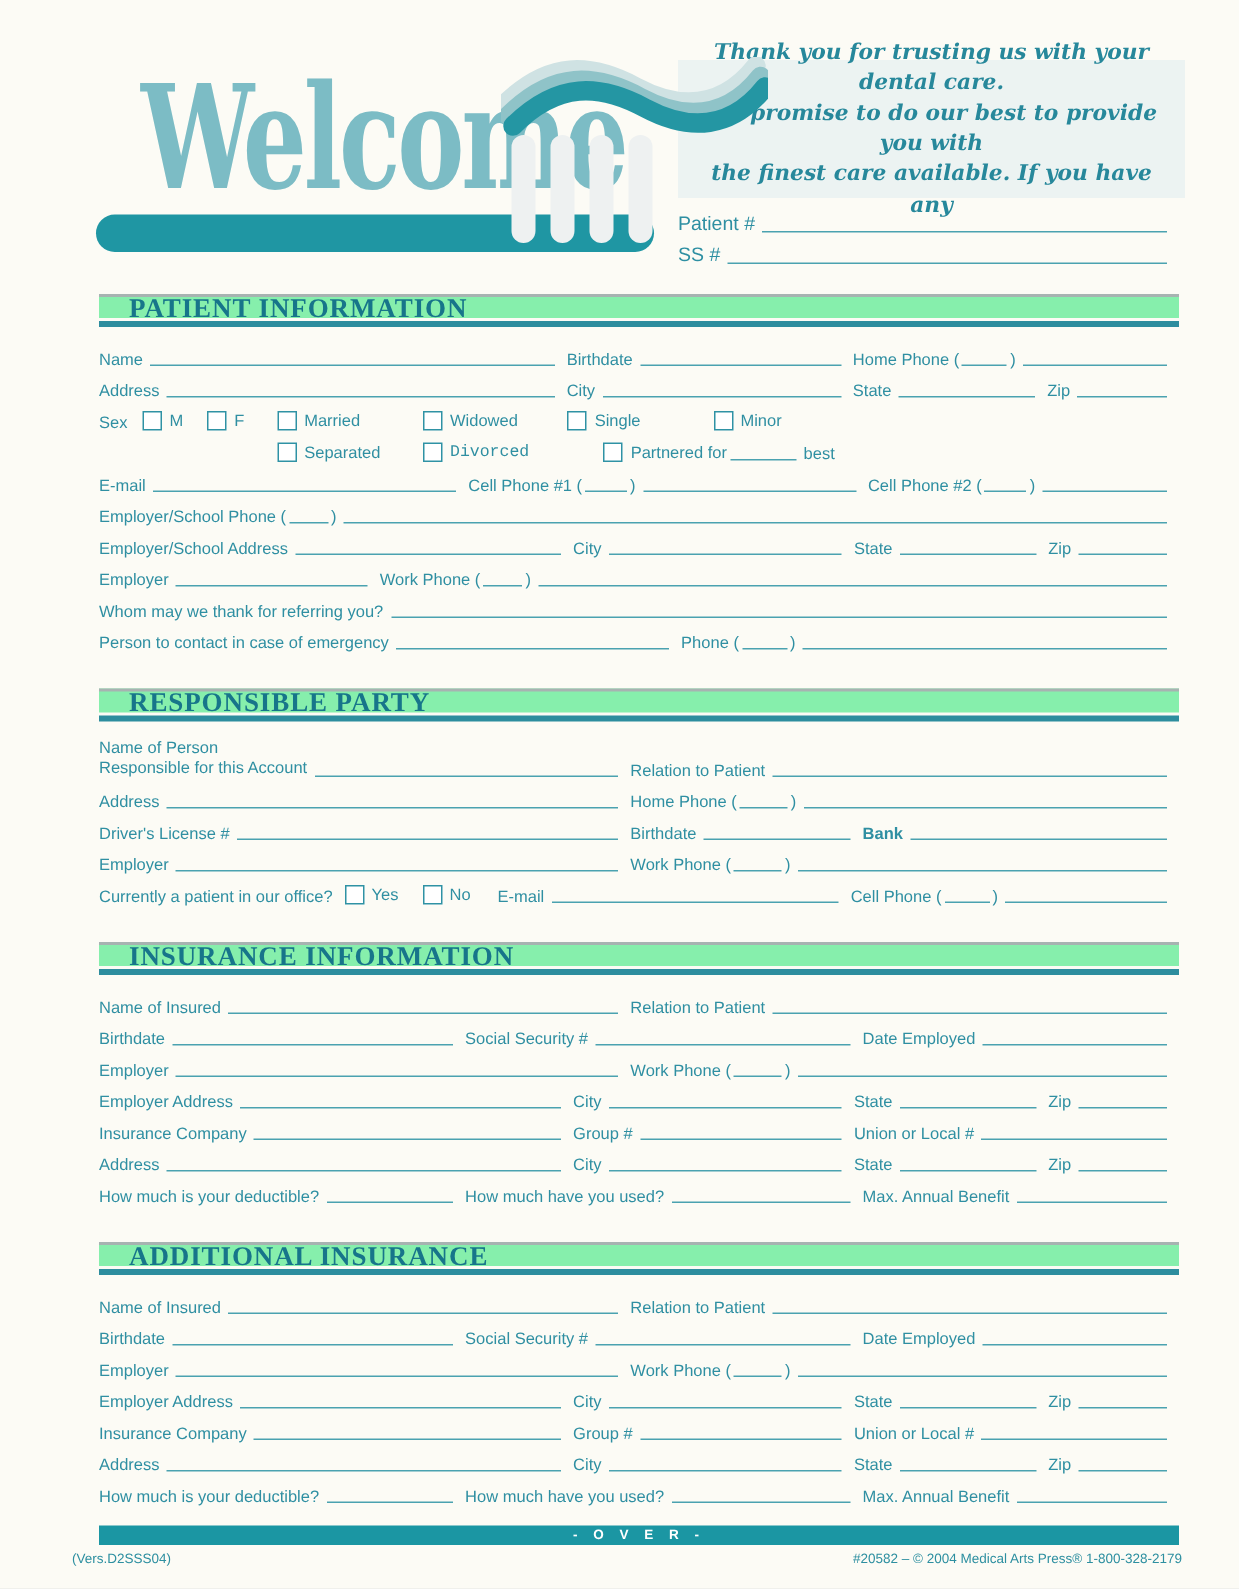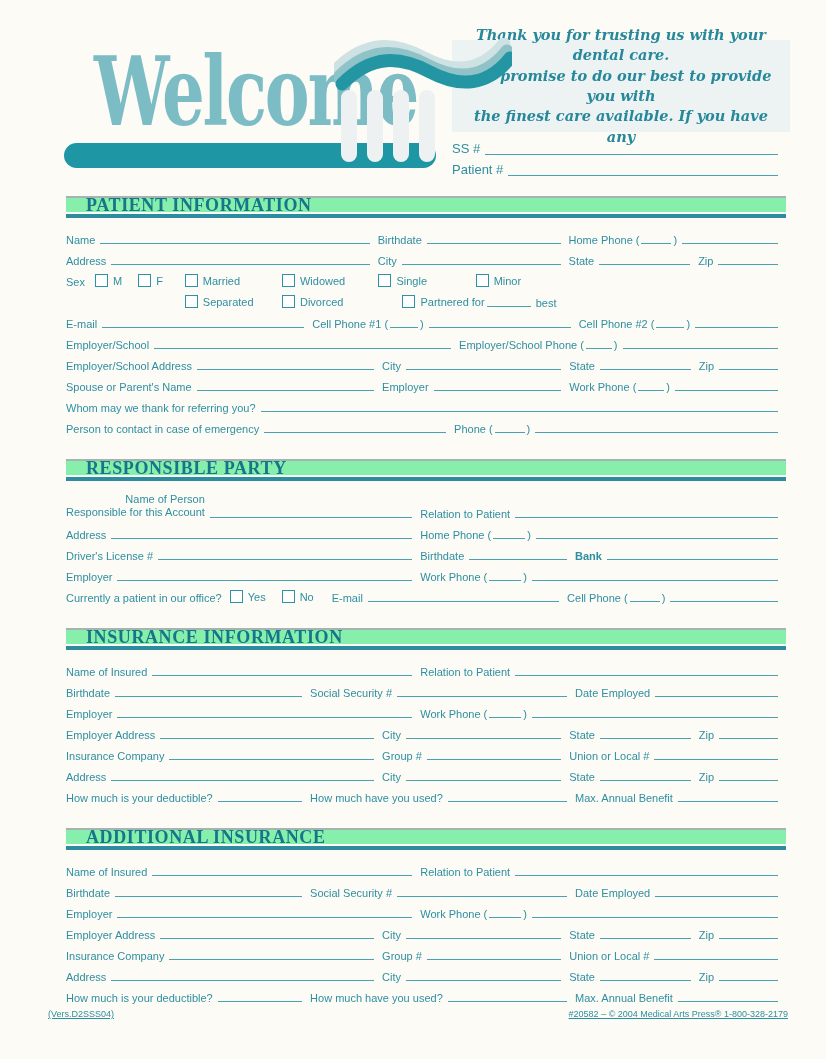--- a/index.html
+++ b/index.html
@@ -25,35 +25,35 @@
   
   .form{position:absolute;left:66px;top:196px;width:720px;}
   .section{margin-top:23px;}
   .section:first-child{margin-top:0;}
   .band{height:16px;background:#86efac;border-top:2px solid #a7b3b1;display:flex;align-items:center;
         padding-left:20px;box-sizing:border-box;text-align:right;}
   .band .title{font-family:"Liberation Serif",serif;font-weight:bold;font-size:18px;
                color:#17758a;letter-spacing:.6px;}
   .rule{height:4px;background:#2d8d9e;margin-top:2px;}
   .rows{margin-top:8px;}
-  .row{display:flex;align-items:flex-end;height:21px;font-size:11px;color:#2f8fa2;text-align:right;}
+  .row{display:flex;align-items:flex-end;height:21px;font-size:11px;color:#2f8fa2;}
   .row.tall{height:32px;}
   .cell{display:flex;align-items:flex-end;min-width:0;}
   .lbl{white-space:pre;padding-bottom:1px;}
   .lbl2{white-space:pre-line;line-height:1.25;padding-bottom:1px;}
   .line{flex:1;border-bottom:1px solid #4aa2b0;margin:0 8px 3px 5px;height:1px;}
   .line.fixed{flex:0 0 auto;margin:0 2px 3px 2px;}
   .cbwrap{display:flex;align-items:center;padding-bottom:2px;}
   .cb{width:11px;height:11px;border:1px solid #2f92a4;background:#fff;margin-right:5px;flex:0 0 auto;}
   .spacer{flex:0 0 auto;}
   
   .over{margin-top:12px;height:13px;background:#1b96a3;color:#fff;text-align:center;
         font-size:9px;font-weight:bold;letter-spacing:4px;line-height:13px;}
   .foot{display:flex;justify-content:space-between;font-size:9px;color:#2d8fa0;margin-top:4px;
-        margin-left:-18px;margin-right:-2px;text-decoration:underline;}
+        margin-left:-18px;margin-right:-2px;}
 </style>
 </head>
 <body>
 
 <div class="page">
 
   <div class="logo-wrap">
     <div class="welcome">Welcome</div>
     <div class="handle"></div>
     <span class="bristle" style="left:277px"></span>
@@ -68,27 +68,27 @@
   </div>
 
   <div class="thanks">
     <div>Thank you for trusting us with your dental care.</div>
     <div>We promise to do our best to provide you with</div>
     <div>the finest care available. If you have any</div>
   </div>
 
   <div class="ids">
     <div class="idrow">
+      <span class="lbl">Patient #</span>
+      <span class="line"></span>
+    </div>
+    <div class="idrow">
       <span class="lbl">SS #</span>
       <span class="line"></span>
     </div>
-    <div class="idrow">
-      <span class="lbl">Patient #</span>
-      <span class="line"></span>
-    </div>
   </div>
 
   <div class="form">
 
   <div class="section">
         <div class="band">
           <span class="title">PATIENT INFORMATION</span>
         </div>
         <div class="rule"></div>
         <div class="rows">
@@ -168,21 +168,21 @@
           <div class="row">
             <span class="cell" style="width: 16.5%;">
               <span class="spacer" style="width: 4px;"></span>
             </span>
             <span class="cell" style="width: 13.5%;">
               <span class="cbwrap">
                 <span class="cb"></span>
                 <span class="cblbl">Separated</span>
               </span>
             </span>
-            <span class="cell" style="width: 13.4%;">
+            <span class="cell" style="width: 13.4%; font-family: Liberation Mono, monospace;">
               <span class="cbwrap">
                 <span class="cb"></span>
                 <span class="cblbl">Divorced</span>
               </span>
             </span>
             <span class="cell" style="flex: 1 1 0%; margin-left: 24px;">
               <span class="cbwrap">
                 <span class="cb"></span>
                 <span class="cblbl">Partnered for</span>
               </span>
@@ -202,24 +202,20 @@
               <span class="line"></span>
             </span>
             <span class="cell" style="flex: 1 1 0%;">
               <span class="lbl">Cell Phone #2 (</span>
               <span class="line fixed" style="width: 28px;"></span>
               <span class="lbl">)</span>
               <span class="line"></span>
             </span>
           </div>
           <div class="row">
-            <span class="cell" style="width: 54.6%;">
-              <span class="lbl">Employer/School</span>
-              <span class="line"></span>
-            </span>
             <span class="cell" style="flex: 1 1 0%;">
               <span class="lbl">Employer/School Phone (</span>
               <span class="line fixed" style="width: 26px;"></span>
               <span class="lbl">)</span>
               <span class="line"></span>
             </span>
           </div>
           <div class="row">
             <span class="cell" style="width: 43.9%;">
               <span class="lbl">Employer/School Address</span>
@@ -232,24 +228,20 @@
             <span class="cell" style="width: 18%;">
               <span class="lbl">State</span>
               <span class="line"></span>
             </span>
             <span class="cell" style="flex: 1 1 0%;">
               <span class="lbl">Zip</span>
               <span class="line"></span>
             </span>
           </div>
           <div class="row">
-            <span class="cell" style="width: 43.9%;">
-              <span class="lbl">Spouse or Parent's Name</span>
-              <span class="line"></span>
-            </span>
             <span class="cell" style="width: 26%;">
               <span class="lbl">Employer</span>
               <span class="line"></span>
             </span>
             <span class="cell" style="flex: 1 1 0%;">
               <span class="lbl">Work Phone (</span>
               <span class="line fixed" style="width: 26px;"></span>
               <span class="lbl">)</span>
               <span class="line"></span>
             </span>
@@ -565,19 +557,20 @@
               <span class="lbl">How much have you used?</span>
               <span class="line"></span>
             </span>
             <span class="cell" style="flex: 1 1 0%;">
               <span class="lbl">Max. Annual Benefit</span>
               <span class="line"></span>
             </span>
           </div>
         </div>
       </div>
+      <div class="over">- O V E R -</div>
       <div class="foot">
         <span class="">(Vers.D2SSS04)</span>
         <span class="">#20582 – © 2004 Medical Arts Press® 1-800-328-2179</span>
       </div>
     </div>
 
 </div>
 
 </body></html>

